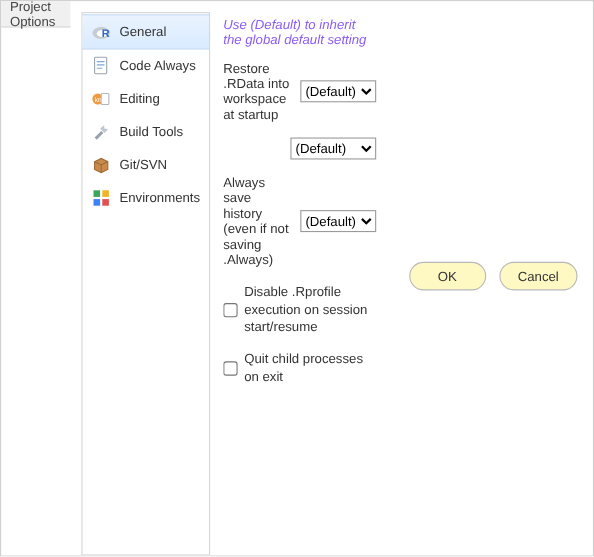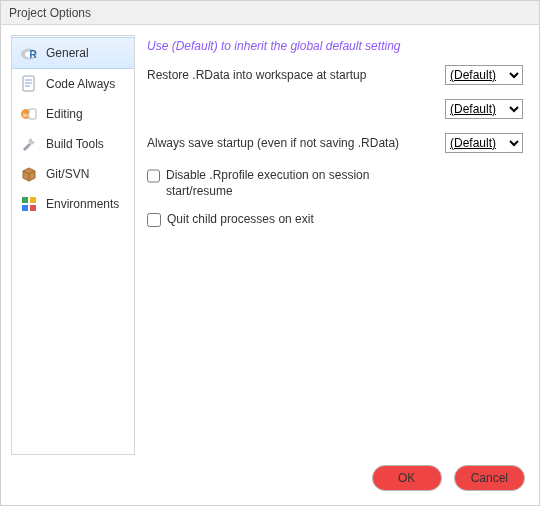--- a/index.html
+++ b/index.html
@@ -5,21 +5,21 @@
   * { box-sizing: border-box; }
   html, body {
     margin: 0; padding: 0;
     font-family: "Segoe UI", "Lucida Grande", Arial, sans-serif;
     font-size: 12px;
     color: #333;
     background: #fff;
   }
   .window {
     width: 540px; height: 506px;
-    display: flex; flex-direction: column;
+    display: flex; flex-direction: row;
     border: 1px solid #d0d0d0;
   }
   .titlebar {
     height: 24px;
     background: #f0f0f0;
     border-bottom: 1px solid #d8d8d8;
     padding: 4px 8px;
     font-size: 12px;
     color: #444;
     display: flex; align-items: center;
@@ -72,44 +72,43 @@
     margin-bottom: 14px;
     gap: 8px;
   }
   .row .label { flex: 1 1 auto; }
   select.default-select {
     width: 78px;
     font-size: 12px;
     border: 1px solid #9a9a9a;
     background: #fff;
     height: 20px;
-    text-decoration: underline;
   }
   .checkrow {
-    display: flex; align-items: flex-start;
+    display: flex; align-items: center;
     gap: 6px;
     margin-bottom: 12px;
     max-width: 260px;
   }
   .checkrow input[type=checkbox] {
     margin: 2px 0 0 0;
     width: 14px; height: 14px;
   }
   .checkrow label { line-height: 1.35; }
   .footer {
     display: flex; justify-content: flex-end; align-items: center;
     gap: 12px;
     padding: 10px 14px 14px 14px;
   }
   .btn {
     min-width: 70px;
     height: 26px;
     border: 1px solid #b8b8b8;
     border-radius: 13px;
-    background: #ef4444;
+    background: #fef9c3;
     font-size: 12px;
     color: #333;
     cursor: pointer;
     padding: 0 16px;
   }
 </style>
 </head>
 <body>
 
 <div class="window">
@@ -202,21 +201,21 @@
         </select>
       </div>
 
       <div class="row">
         <select class="default-select">
           <option>(Default)</option>
         </select>
       </div>
 
       <div class="row">
-        <span class="label">Always save startup (even if not saving .RData)</span>
+        <span class="label">Always save history (even if not saving .Always)</span>
         <select class="default-select">
           <option>(Default)</option>
         </select>
       </div>
 
       <div class="checkrow">
         <input type="checkbox" id="cb-disable-rprofile" style="">
         <label for="cb-disable-rprofile">Disable .Rprofile execution on session start/resume</label>
       </div>
 

